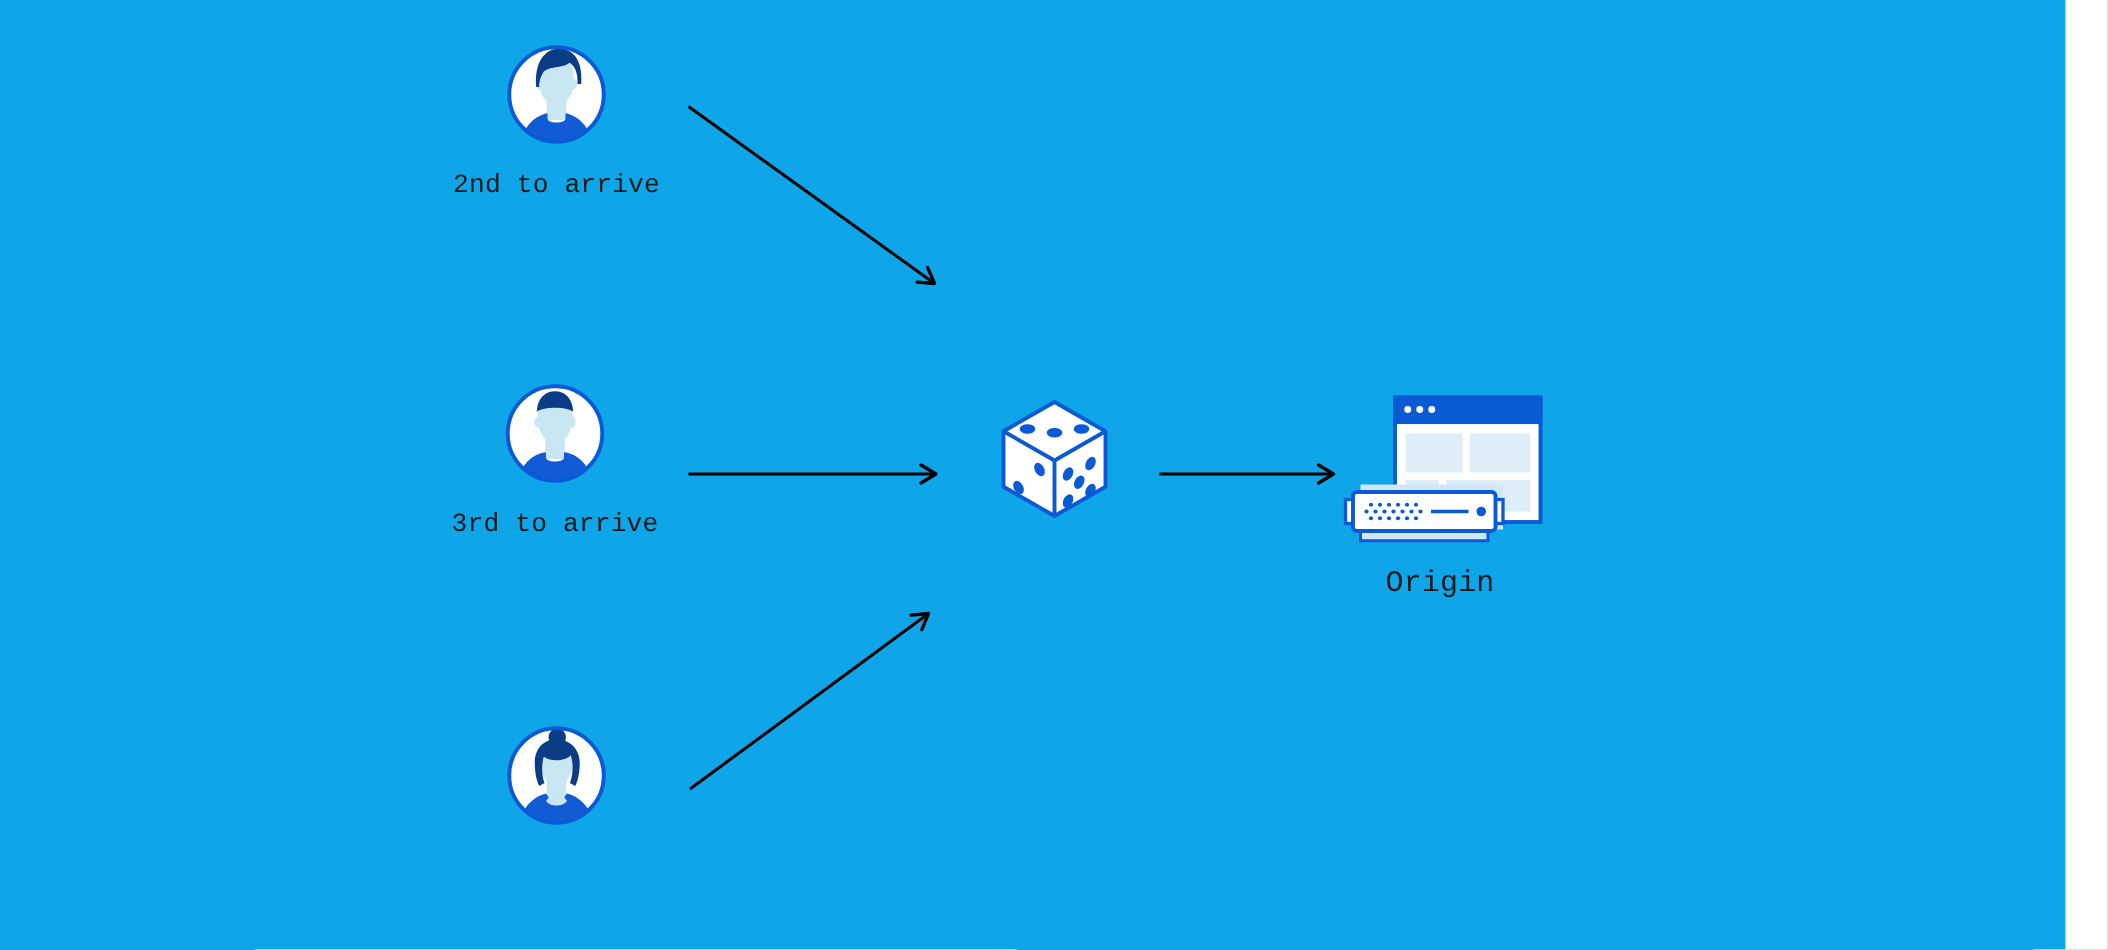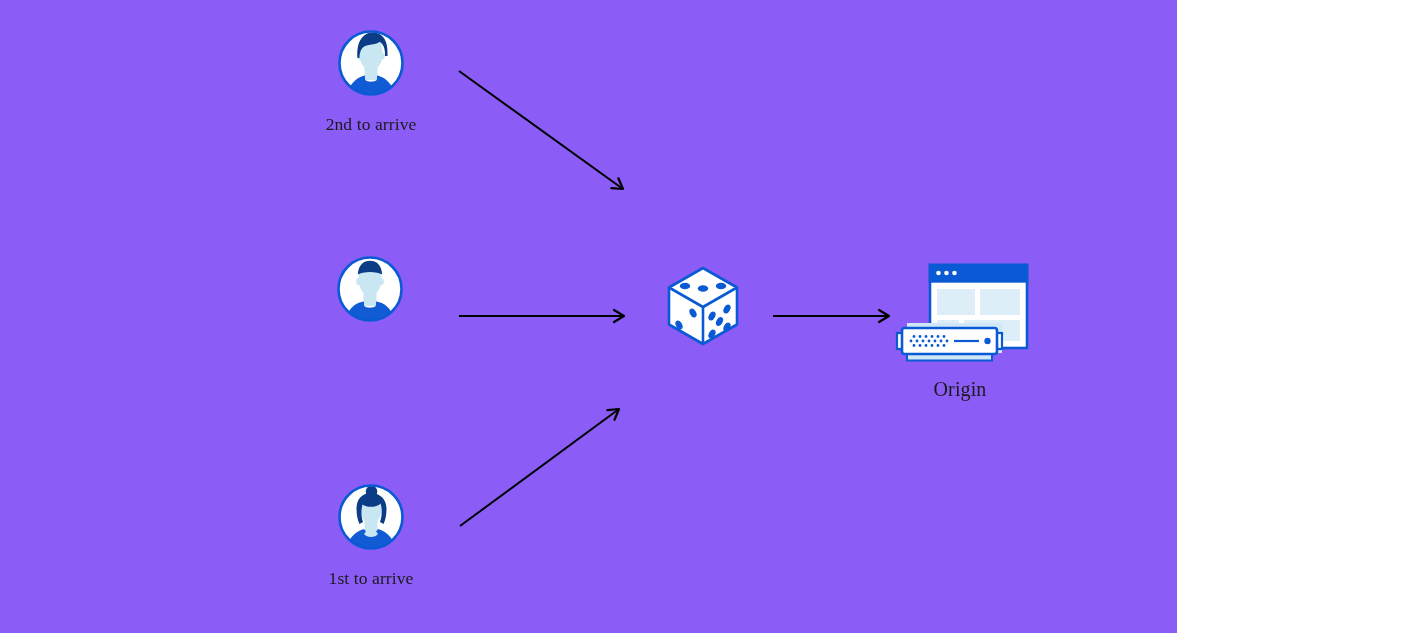--- a/index.html
+++ b/index.html
@@ -1,21 +1,21 @@
 <!DOCTYPE html>
 <html><head>
 <meta charset="utf-8">
 <style>
   html, body { margin: 0; padding: 0; background: #ffffff; }
   .canvas {
     position: relative;
-    width: 1177px;
+    width: 1377px;
     height: 633px;
-    background: #8b5cf6;
-    font-family: Liberation Serif, serif;
+    background: #0ea5e9;
+    font-family: Liberation Mono, monospace;
     overflow: hidden;
   }
   .abs { position: absolute; }
   .node-label {
     position: absolute;
     text-align: center;
     font-size: 17.5px;
     line-height: 23px;
     color: #1a1a1a;
     letter-spacing: 0.1px;
@@ -71,20 +71,21 @@
       <g clip-path="url(#clipA2)">
         <rect x="28.5" y="34" width="13" height="18" fill="#c9e6f3"></rect>
         <path d="M9 70 C12 54 22 48 29 47.5 L29 51 C29 54.5 41 54.5 41 51 L41 47.5 C48 48 58 54 61 70 Z" fill="#115bd5"></path>
         <ellipse cx="23.5" cy="27.5" rx="2.3" ry="3.6" fill="#c9e6f3"></ellipse>
         <ellipse cx="46.5" cy="27.5" rx="2.3" ry="3.6" fill="#c9e6f3"></ellipse>
         <path d="M23.5 25 C23.5 13 28.5 8.5 35 8.5 C41.5 8.5 46.5 13 46.5 25 C46.5 34 41.5 41.5 35 41.5 C28.5 41.5 23.5 34 23.5 25 Z" fill="#c9e6f3"></path>
         <path d="M22.8 20.5 C23.5 11 28.5 6.8 35 6.8 C41.5 6.8 46.5 11 47.2 20.5 C42.5 17 27.5 17 22.8 20.5 Z" fill="#0d3c86"></path>
       </g>
       <circle cx="35" cy="35" r="31.5" fill="none" stroke="#0a5ad5" stroke-width="2.6"></circle>
     </svg>
+    <div class="node-label" style="left:-45px;top:85px;width:160px">3rd to arrive</div>
   </div>
 
   <div class="abs" style="left:336px;top:482px">
     <svg width="70" height="70" viewBox="0 0 70 70">
       <defs>
           <clipPath id="clipA3">
             <circle cx="35" cy="35" r="31"></circle>
           </clipPath>
         </defs>
       <circle cx="35" cy="35" r="31.5" fill="#ffffff"></circle>
@@ -93,21 +94,20 @@
         <path d="M9 70 C12 54 22 48.5 28 47 L31 51 C33 53.5 37 53.5 39 51 L42 47 C48 48.5 58 54 61 70 Z" fill="#115bd5"></path>
         <path d="M28 52 C31 56 39 56 42 52 L39 48 L31 48 Z" fill="#c9e6f3"></path>
         <ellipse cx="24" cy="28" rx="2.2" ry="3.4" fill="#c9e6f3"></ellipse>
         <ellipse cx="46" cy="28" rx="2.2" ry="3.4" fill="#c9e6f3"></ellipse>
         <path d="M24 26 C24 14.5 29 10 35 10 C41 10 46 14.5 46 26 C46 34.5 41 41.5 35 41.5 C29 41.5 24 34.5 24 26 Z" fill="#c9e6f3"></path>
         <circle cx="35.5" cy="9.5" r="5.8" fill="#0d3c86"></circle>
         <path d="M35 11 C25.5 11 20.5 18 20.5 26.5 C20.5 32.5 21.5 38 23.5 42 L27 40 C25 34.5 25 28 26.5 22.5 C31 26 41 25.5 44.5 21.5 C46.5 27 46 34.5 44 40 L47.5 42 C49.5 38 50.5 32.5 50.5 26.5 C50.5 18 44.5 11 35 11 Z" fill="#0d3c86"></path>
       </g>
       <circle cx="35" cy="35" r="31.5" fill="none" stroke="#0a5ad5" stroke-width="2.6"></circle>
     </svg>
-    <div class="node-label" style="left:-45px;top:85px;width:160px">1st to arrive</div>
   </div>
 
   <div class="abs" style="left:667px;top:266px">
     <svg width="72" height="80" viewBox="0 0 72 80">
       <g stroke="#0a5ad5" stroke-width="2.6" stroke-linejoin="round" fill="#ffffff">
         <path d="M36 2 L70 21.5 L70 58.5 L36 78 L2 58.5 L2 21.5 Z"></path>
         <path d="M2 21.5 L36 41 L70 21.5"></path>
         <path d="M36 41 L36 78"></path>
       </g>
       <g fill="#0a5ad5">

